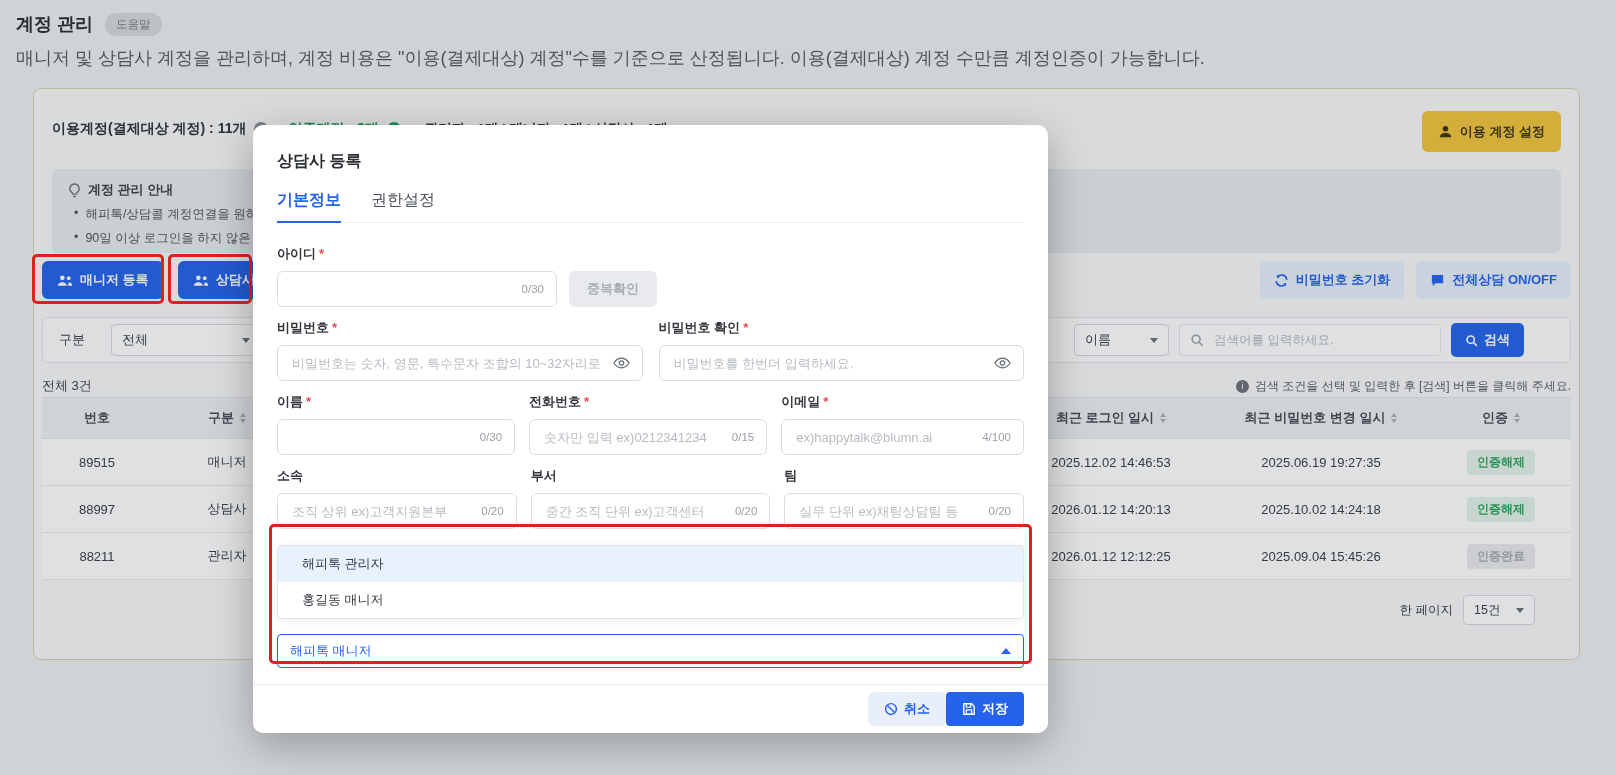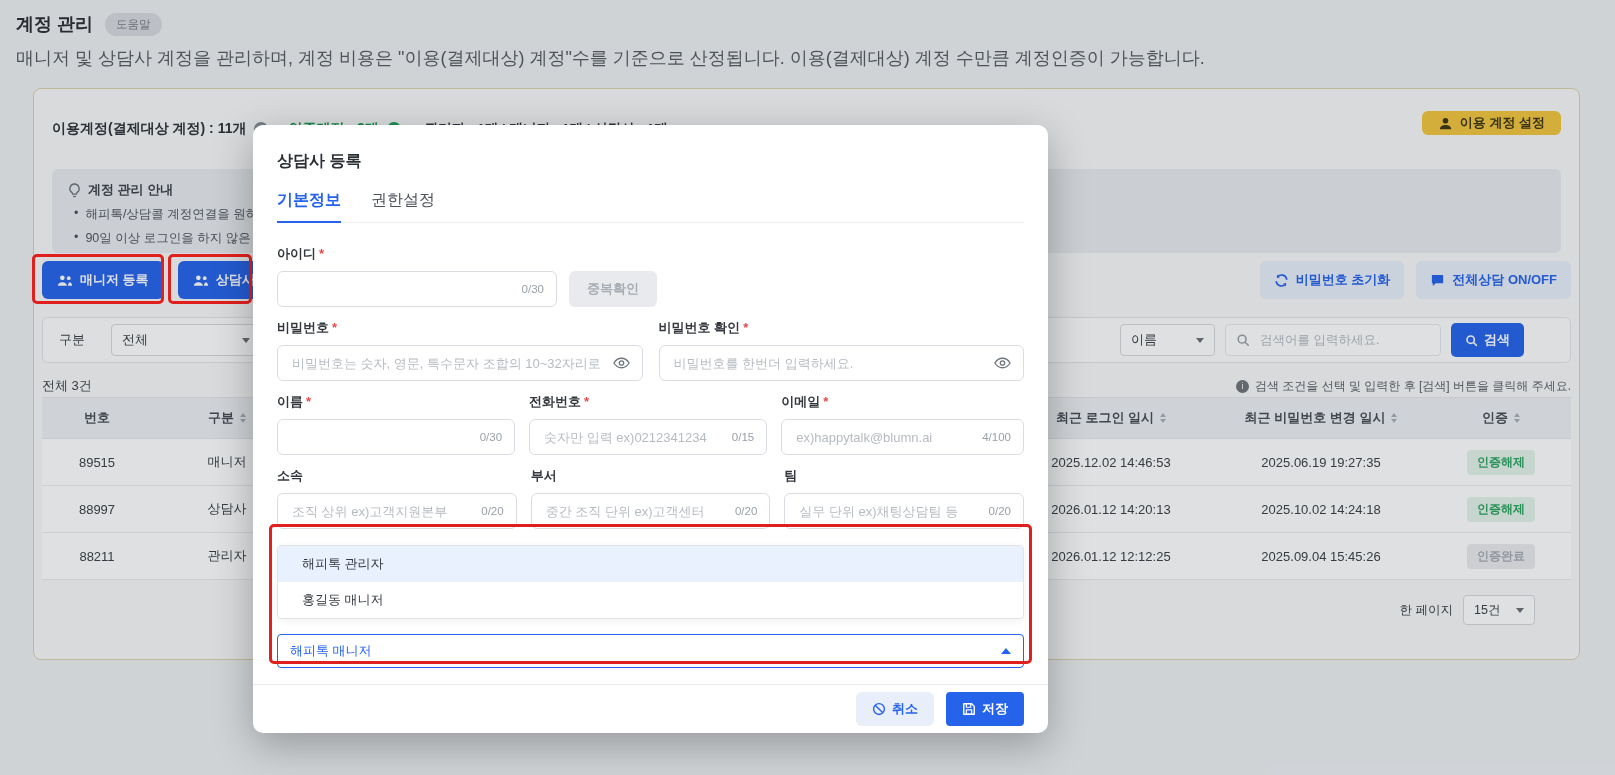--- a/index.html
+++ b/index.html
@@ -16,42 +16,42 @@
   .card{position:absolute;left:33px;top:88px;width:1547px;height:572px;background:#f7f8fa;
         border:1px solid #d9d2ac;border-radius:8px;box-sizing:border-box;}
   .summary-row{position:absolute;left:18px;top:22px;height:36px;display:flex;align-items:center;gap:8px;}
   .s-strong{font-size:14px;font-weight:bold;color:#2e3338;}
   .info-dot{width:14px;height:14px;border-radius:50%;background:#878d95;color:#fff;font-size:9px;
             display:inline-flex;align-items:center;justify-content:center;font-style:normal;cursor:pointer;}
   .info-dot.green{background:#1aa351;}
   .info-dot.dark{background:#6f747b;width:13px;height:13px;}
   .s-green{font-size:14px;font-weight:bold;color:#169a4b;margin-left:12px;}
   .s-roles{font-size:13.5px;color:#33383e;margin-left:16px;font-weight:bold;}
-  .btn-yellow{position:absolute;right:18px;top:22px;height:24px;background:#f3c53e;border:none;border-radius:6px;
+  .btn-yellow{position:absolute;right:18px;top:22px;height:41px;background:#f3c53e;border:none;border-radius:6px;
               font-weight:bold;font-size:13px;color:#3c3516;display:flex;align-items:center;gap:7px;padding:0 16px;
               cursor:pointer;font-family:inherit;}
   .notice{position:absolute;left:18px;top:80px;right:18px;height:84px;background:#e8eaee;border-radius:6px;
           padding:12px 16px;box-sizing:border-box;}
   .notice-title-row{display:flex;align-items:center;gap:7px;color:#4a4f56;}
   .notice-title{font-size:13px;font-weight:bold;color:#3d4248;}
   .notice-item{font-size:12.5px;color:#50555c;margin-top:7px;padding-left:6px;display:flex;gap:7px;}
   .toolbar-left{position:absolute;left:8px;top:172px;display:flex;gap:14px;}
   .toolbar-right{position:absolute;right:8px;top:172px;display:flex;gap:12px;}
   .btn-blue{height:38px;background:#2563eb;color:#fff;border:none;border-radius:6px;font-size:13px;font-weight:bold;
             display:flex;align-items:center;gap:7px;padding:0 15px;cursor:pointer;font-family:inherit;}
   .btn-lite{height:38px;background:#e7effc;color:#2563eb;border:none;border-radius:6px;font-size:13px;font-weight:bold;
             display:flex;align-items:center;gap:7px;padding:0 14px;cursor:pointer;font-family:inherit;}
   .filter-bar{position:absolute;left:8px;right:8px;top:228px;height:46px;background:#fdfdfe;border:1px solid #e2e4e8;
               border-radius:6px;display:flex;align-items:center;padding:0 16px;box-sizing:border-box;}
   .filter-label{font-size:13px;color:#3c4147;width:52px;}
   .select{height:32px;background:#fff;border:1px solid #d6d9de;border-radius:4px;display:flex;align-items:center;
           justify-content:space-between;padding:0 10px;font-size:13px;color:#3c4147;cursor:pointer;box-sizing:border-box;gap:8px;}
   .w150{width:150px;}.w95{width:95px;}.w72{width:72px;height:30px;font-size:12.5px;}
   .filter-right{margin-left:auto;display:flex;align-items:center;gap:10px;padding-right:30px;}
-  .search-box{width:216px;height:32px;background:#fff;border:1px solid #e4e6ea;border-radius:4px;display:flex;
+  .search-box{width:262px;height:32px;background:#fff;border:1px solid #e4e6ea;border-radius:4px;display:flex;
               align-items:center;gap:8px;padding:0 10px;box-sizing:border-box;color:#9ba1a8;}
   .search-box input{border:0;outline:0;flex:1;font-size:12.5px;font-family:inherit;background:transparent;min-width:0;color:#33373c;}
   .search-box input::placeholder{color:#b3b8bf;}
   .btn-primary{height:34px;background:#2563eb;color:#fff;border:none;border-radius:5px;font-size:13px;font-weight:bold;
                display:flex;align-items:center;gap:6px;padding:0 14px;cursor:pointer;font-family:inherit;}
   .total-row{position:absolute;left:8px;right:8px;top:288px;display:flex;justify-content:space-between;align-items:center;}
   .total-text{font-size:13px;color:#3c4147;}
   .hint{display:flex;gap:6px;align-items:center;color:#5c6168;font-size:12px;}
   .table{position:absolute;left:8px;right:8px;top:308px;}
   .thead{display:flex;background:#edeff3;height:40px;align-items:center;border-top:1px solid #e2e4e8;
@@ -98,21 +98,21 @@
   .grid2{display:grid;grid-template-columns:1fr 1fr;gap:16px;margin-top:12px;}
   .grid3{display:grid;grid-template-columns:1fr 1fr 1fr;gap:14px;margin-top:12px;}
   .eye{color:#6e747b;display:flex;cursor:pointer;}
   .dd-list{margin:16px 24px 0;border:1px solid #e0e3e8;border-radius:4px;background:#fff;overflow:hidden;
            box-shadow:0 2px 8px rgba(0,0,0,0.06);}
   .dd-option{height:36px;display:flex;align-items:center;padding:0 24px;font-size:13px;color:#33383e;cursor:pointer;}
   .dd-option.highlighted{background:#e9f1fe;}
   .dd-select{margin:15px 24px 0;height:34px;border:1px solid #2563eb;border-radius:4px;background:#fff;display:flex;
              align-items:center;justify-content:space-between;padding:0 12px;font-size:13px;color:#2563eb;cursor:pointer;box-sizing:border-box;}
   .modal-footer{position:absolute;left:0;right:0;bottom:0;height:48px;border-top:1px solid #e9ebef;display:flex;
-                align-items:center;justify-content:flex-end;gap:12px;padding:0 24px;}
+                align-items:center;justify-content:flex-end;padding:0 24px;}
   .btn-cancel{height:34px;background:#e9eefb;color:#2563eb;border:none;border-radius:6px;font-size:13px;font-weight:bold;
               display:flex;align-items:center;gap:6px;padding:0 16px;cursor:pointer;font-family:inherit;}
   .btn-save{height:34px;background:#2563eb;color:#fff;border:none;border-radius:4px;font-size:13px;font-weight:bold;
             display:flex;align-items:center;gap:6px;padding:0 16px;cursor:pointer;font-family:inherit;}
   svg{flex-shrink:0;}
 </style>
 </head>
 <body>
 
 <div class="page-head">

